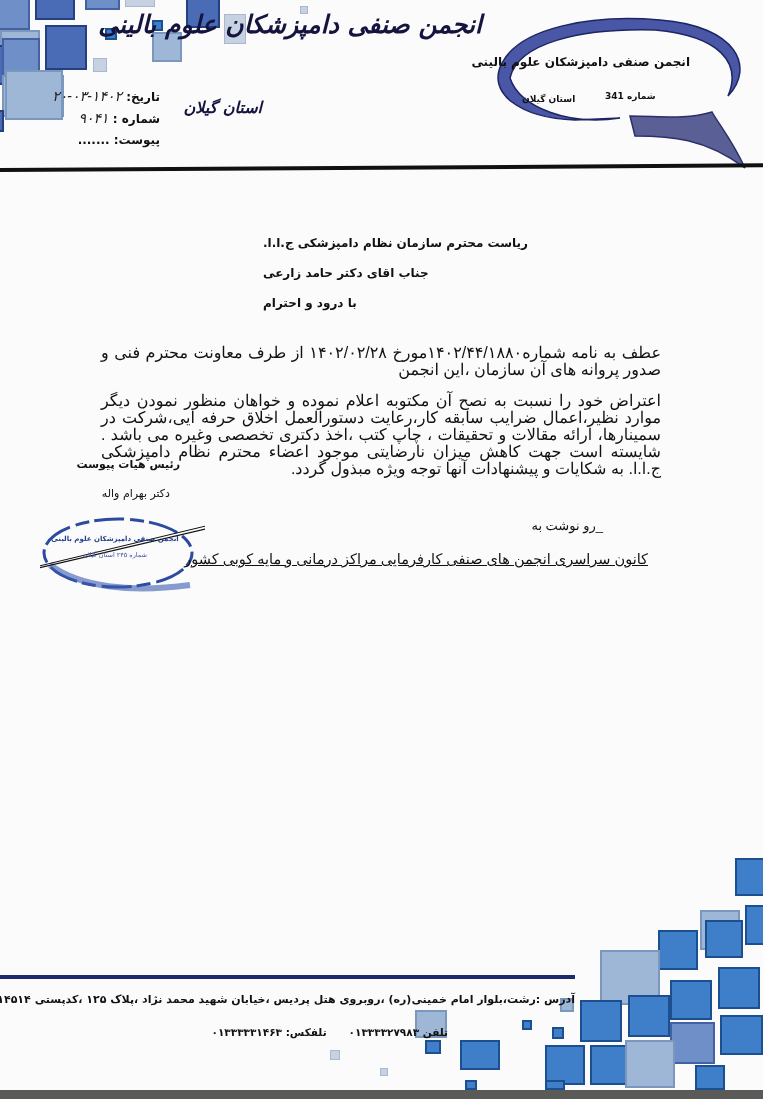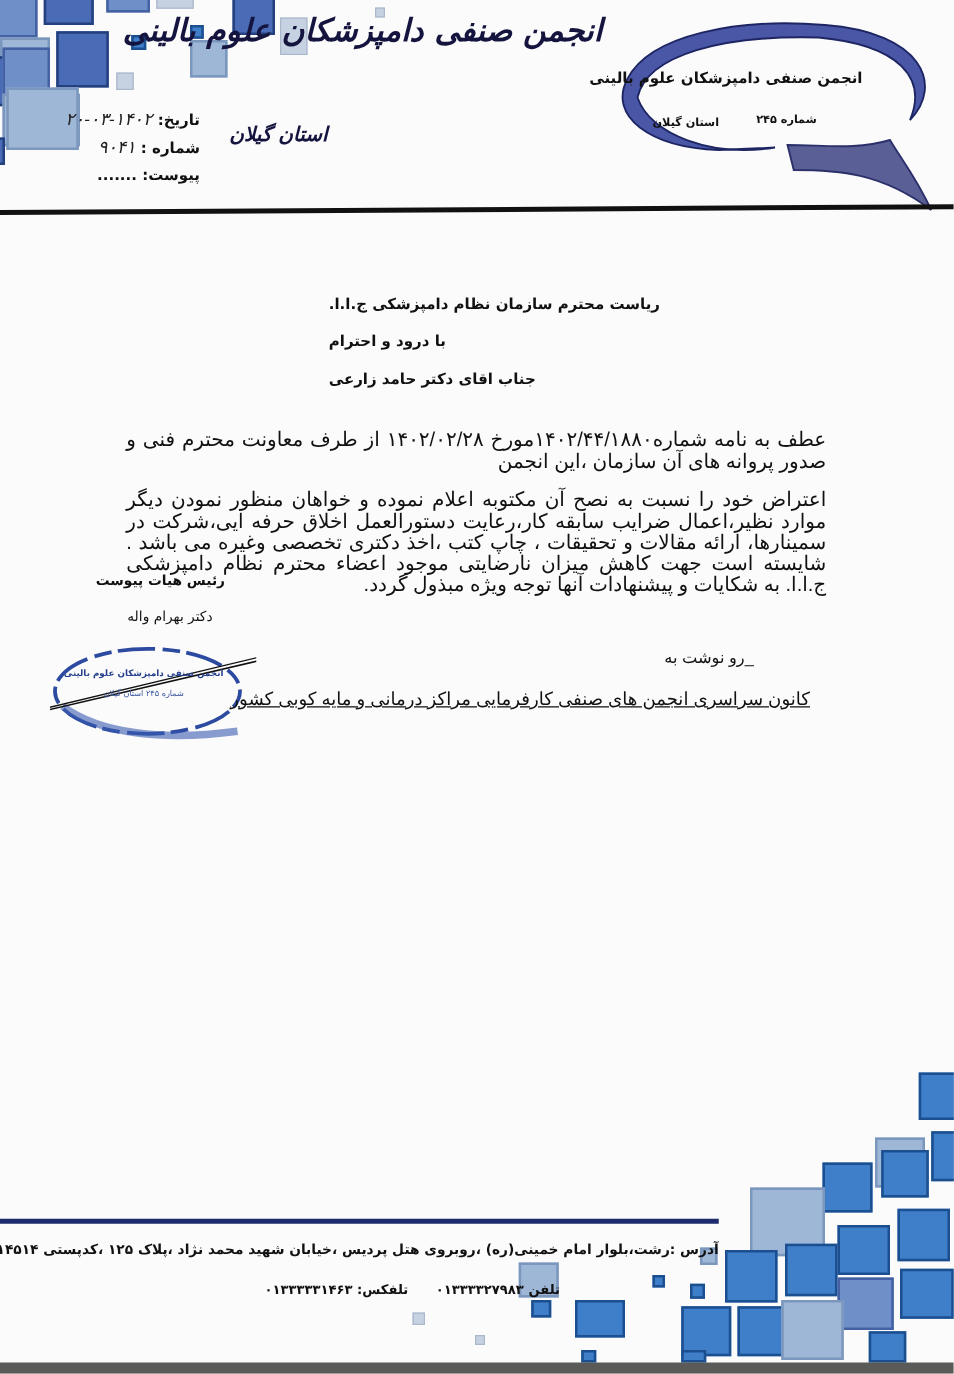--- a/index.html
+++ b/index.html
@@ -107,30 +107,30 @@
     <span>.......</span>
   </div>
 </div>
 
 <div class="logo-wrap">
   <svg width="270" height="165" viewBox="0 0 270 165" style="position:absolute;left:0;top:0;">
     <path d="M248 88 C275 60 258 18 180 12 C110 6 40 20 22 55 C6 85 40 110 95 112 L140 110 C90 118 40 100 30 70 C38 35 100 20 175 22 C240 28 262 55 248 88 Z" fill="#4a56a6" stroke="#1d2663" stroke-width="1.5"></path>
     <path d="M232 104 C205 112 180 108 150 108 L155 128 C190 128 225 130 265 160 C252 132 240 118 232 104 Z" fill="#5a5f96" stroke="#2b2f6a" stroke-width="1.5"></path>
   </svg>
   <div class="logo-name">انجمن صنفی دامپزشکان علوم بالینی</div>
-  <div class="logo-num">شماره ۲۴۵</div>
+  <div class="logo-num">شماره 341</div>
   <div class="logo-prov">استان گیلان</div>
 </div>
 
 <div class="header-rule"></div>
 
 <div class="addressee">
   <div>ریاست محترم سازمان نظام دامپزشکی ج.ا.ا.</div>
+  <div>جناب اقای دکتر حامد زارعی</div>
   <div>با درود و احترام</div>
-  <div>جناب اقای دکتر حامد زارعی</div>
 </div>
 
 <div class="body-para p1">عطف به نامه شماره۱۴۰۲/۴۴/۱۸۸۰مورخ ۱۴۰۲/۰۲/۲۸ از طرف معاونت محترم فنی و صدور پروانه های آن سازمان ،این انجمن</div>
 <div class="body-para p2">اعتراض خود را نسبت به نصح آن مکتوبه اعلام نموده و خواهان منظور نمودن دیگر موارد نظیر،اعمال ضرایب سابقه کار،رعایت دستورالعمل اخلاق حرفه ایی،شرکت در سمینارها، ارائه مقالات و تحقیقات ، چاپ کتب ،اخذ دکتری تخصصی وغیره  می باشد . شایسته است جهت کاهش میزان نارضایتی موجود اعضاء محترم نظام دامپزشکی ج.ا.ا. به شکایات و پیشنهادات آنها توجه ویژه مبذول گردد.</div>
 
 <div class="sign-title">رئیس هیات پیوست</div>
 <div class="sign-name">دکتر بهرام واله</div>
 
 <div class="stamp">
   <svg width="165" height="85" viewBox="0 0 165 85" style="position:absolute;left:0;top:0;">

